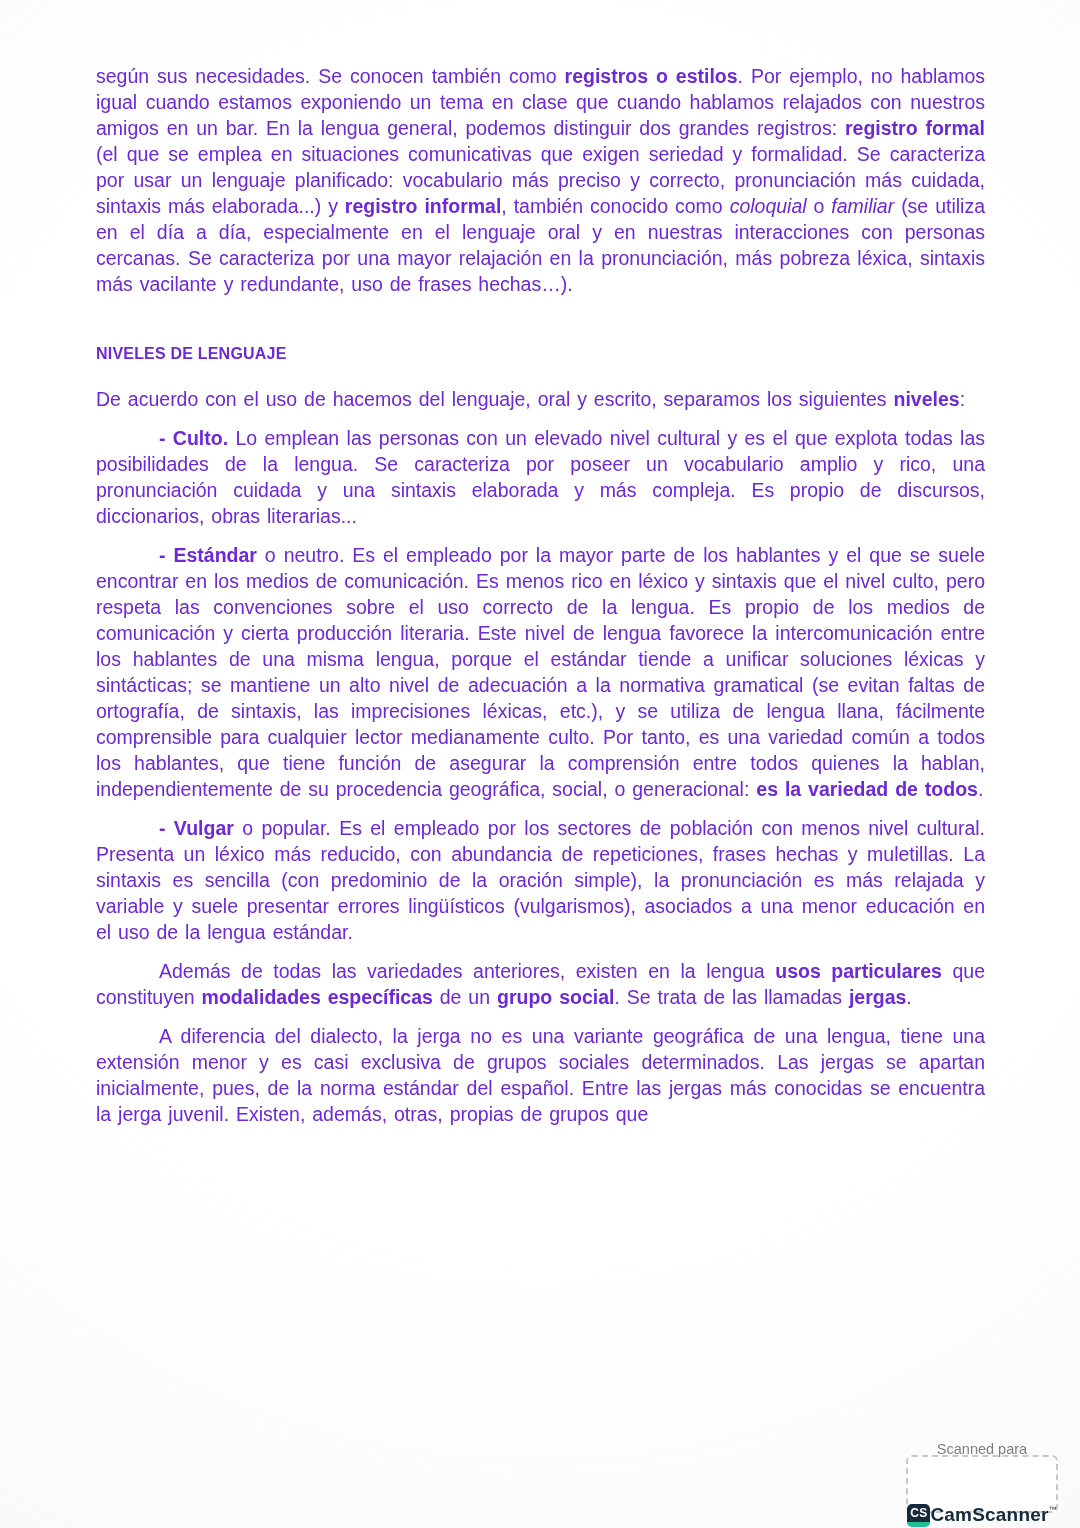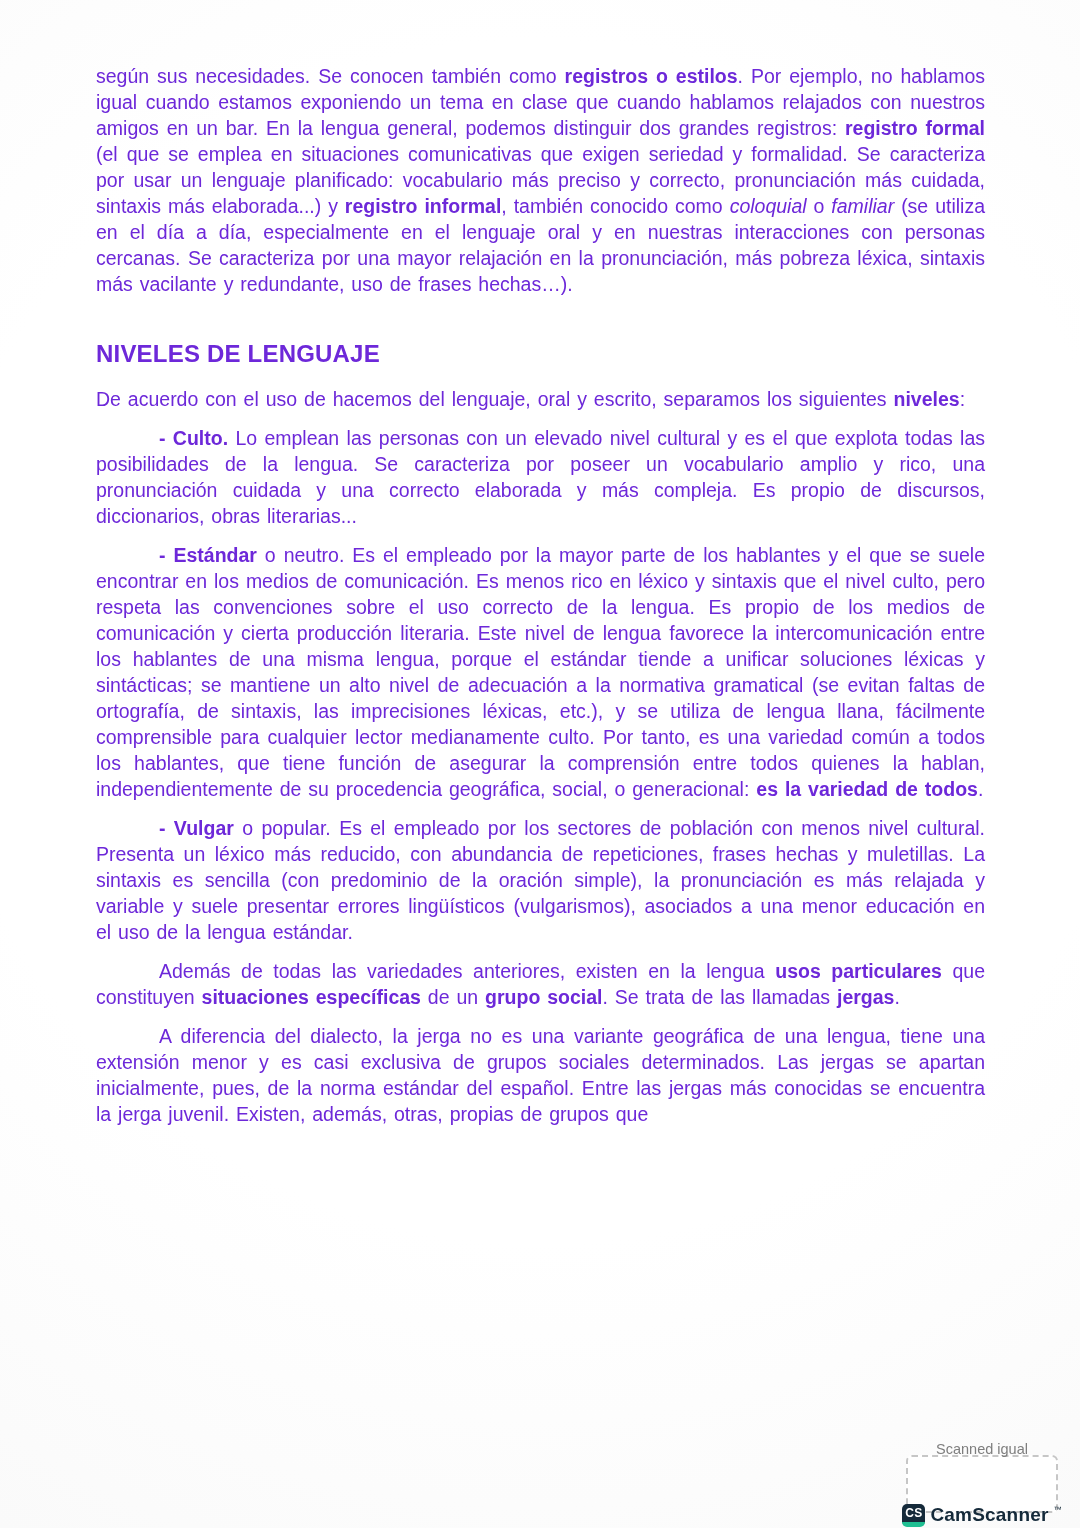--- a/index.html
+++ b/index.html
@@ -20,21 +20,21 @@
     font-size: 19.5px;
     line-height: 26px;
   }
   .doc p.paragraph {
     margin: 0 0 13px 0;
     text-align: justify;
     word-spacing: 1.5px;
   }
   .doc p.indent { text-indent: 63px; }
   .doc h2.heading {
-    font-size: 24px;
+    font-size: 16px;
     line-height: 26px;
     font-weight: 700;
     margin: 44px 0 19px 0;
     text-align: left;
     letter-spacing: 0.2px;
   }
   .doc h2.heading:first-child { margin-top: 0; }
   .b { font-weight: 700; }
   .i { font-style: italic; }
 
@@ -56,21 +56,20 @@
     box-sizing: border-box;
   }
   .wm-top {
     color: #7e7e7e;
     font-size: 14.5px;
     line-height: 15px;
   }
   .wm-bottom {
     display: flex;
     align-items: center;
-    gap: 5px;
     margin-top: 44px;
   }
   .cs-icon {
     width: 23px;
     height: 23px;
     background: #152a3a;
     border-bottom: 5px solid #1fbf92;
     box-sizing: border-box;
     border-radius: 5px;
     color: #ffffff;
@@ -96,30 +95,30 @@
   }
 </style>
 </head>
 <body>
 
 <main class="doc">
   <div>
       <p class="paragraph"><span>según sus necesidades. Se conocen también como </span><span class="b">registros o estilos</span><span>. Por ejemplo, no hablamos igual cuando estamos exponiendo un tema en clase que cuando hablamos relajados con nuestros amigos en un bar. En la lengua general, podemos distinguir dos grandes registros: </span><span class="b">registro formal</span><span> (el que se emplea en situaciones comunicativas que exigen seriedad y formalidad. Se caracteriza por usar un lenguaje planificado: vocabulario más preciso y correcto, pronunciación más cuidada, sintaxis más elaborada...) y </span><span class="b">registro informal</span><span>, también conocido como </span><span class="i">coloquial</span><span> o </span><span class="i">familiar</span><span> (se utiliza en el día a día, especialmente en el lenguaje oral y en nuestras interacciones con personas cercanas. Se caracteriza por una mayor relajación en la pronunciación, más pobreza léxica, sintaxis más vacilante y redundante, uso de frases hechas…).</span></p>
       <h2 class="heading"><span>NIVELES DE LENGUAJE</span></h2>
       <p class="paragraph"><span>De acuerdo con el uso de hacemos del lenguaje, oral y escrito, separamos los siguientes </span><span class="b">niveles</span><span>:</span></p>
-      <p class="paragraph indent"><span class="b">- Culto.</span><span> Lo emplean las personas con un elevado nivel cultural y es el que explota todas las posibilidades de la lengua. Se caracteriza por poseer un vocabulario amplio y rico, una pronunciación cuidada y una correcto elaborada y más compleja. Es propio de discursos, diccionarios, obras literarias...</span></p>
+      <p class="paragraph indent"><span class="b">- Culto.</span><span> Lo emplean las personas con un elevado nivel cultural y es el que explota todas las posibilidades de la lengua. Se caracteriza por poseer un vocabulario amplio y rico, una pronunciación cuidada y una sintaxis elaborada y más compleja. Es propio de discursos, diccionarios, obras literarias...</span></p>
       <p class="paragraph indent"><span class="b">- Estándar</span><span> o neutro. Es el empleado por la mayor parte de los hablantes y el que se suele encontrar en los medios de comunicación. Es menos rico en léxico y sintaxis que el nivel culto, pero respeta las convenciones sobre el uso correcto de la lengua. Es propio de los medios de comunicación y cierta producción literaria. Este nivel de lengua favorece la intercomunicación entre los hablantes de una misma lengua, porque el estándar tiende a unificar soluciones léxicas y sintácticas; se mantiene un alto nivel de adecuación a la normativa gramatical (se evitan faltas de ortografía, de sintaxis, las imprecisiones léxicas, etc.), y se utiliza de lengua llana, fácilmente comprensible para cualquier lector medianamente culto. Por tanto, es una variedad común a todos los hablantes, que tiene función de asegurar la comprensión entre todos quienes la hablan, independientemente de su procedencia geográfica, social, o generacional: </span><span class="b">es la variedad de todos</span><span>.</span></p>
       <p class="paragraph indent"><span class="b">- Vulgar</span><span> o popular. Es el empleado por los sectores de población con menos nivel cultural. Presenta un léxico más reducido, con abundancia de repeticiones, frases hechas y muletillas. La sintaxis es sencilla (con predominio de la oración simple), la pronunciación es más relajada y variable y suele presentar errores lingüísticos (vulgarismos), asociados a una menor educación en el uso de la lengua estándar.</span></p>
-      <p class="paragraph indent"><span>Además de todas las variedades anteriores, existen en la lengua </span><span class="b">usos particulares</span><span> que constituyen </span><span class="b">situaciones específicas</span><span> de un </span><span class="b">grupo social</span><span>. Se trata de las llamadas </span><span class="b">jergas</span><span>.</span></p>
+      <p class="paragraph indent"><span>Además de todas las variedades anteriores, existen en la lengua </span><span class="b">usos particulares</span><span> que constituyen </span><span class="b">modalidades específicas</span><span> de un </span><span class="b">grupo social</span><span>. Se trata de las llamadas </span><span class="b">jergas</span><span>.</span></p>
       <p class="paragraph indent"><span>A diferencia del dialecto, la jerga no es una variante geográfica de una lengua, tiene una extensión menor y es casi exclusiva de grupos sociales determinados. Las jergas se apartan inicialmente, pues, de la norma estándar del español. Entre las jergas más conocidas se encuentra la jerga juvenil. Existen, además, otras, propias de grupos que</span></p>
     </div>
 </main>
 
 <div class="watermark">
-  <div class="wm-top">Scanned igual</div>
+  <div class="wm-top">Scanned para</div>
   <div class="wm-bottom">
     <span class="cs-icon">
       <span>CS</span>
     </span>
     <span class="wm-brand">CamScanner</span>
     <span class="wm-tm">™</span>
   </div>
 </div>
 
 </body></html>

